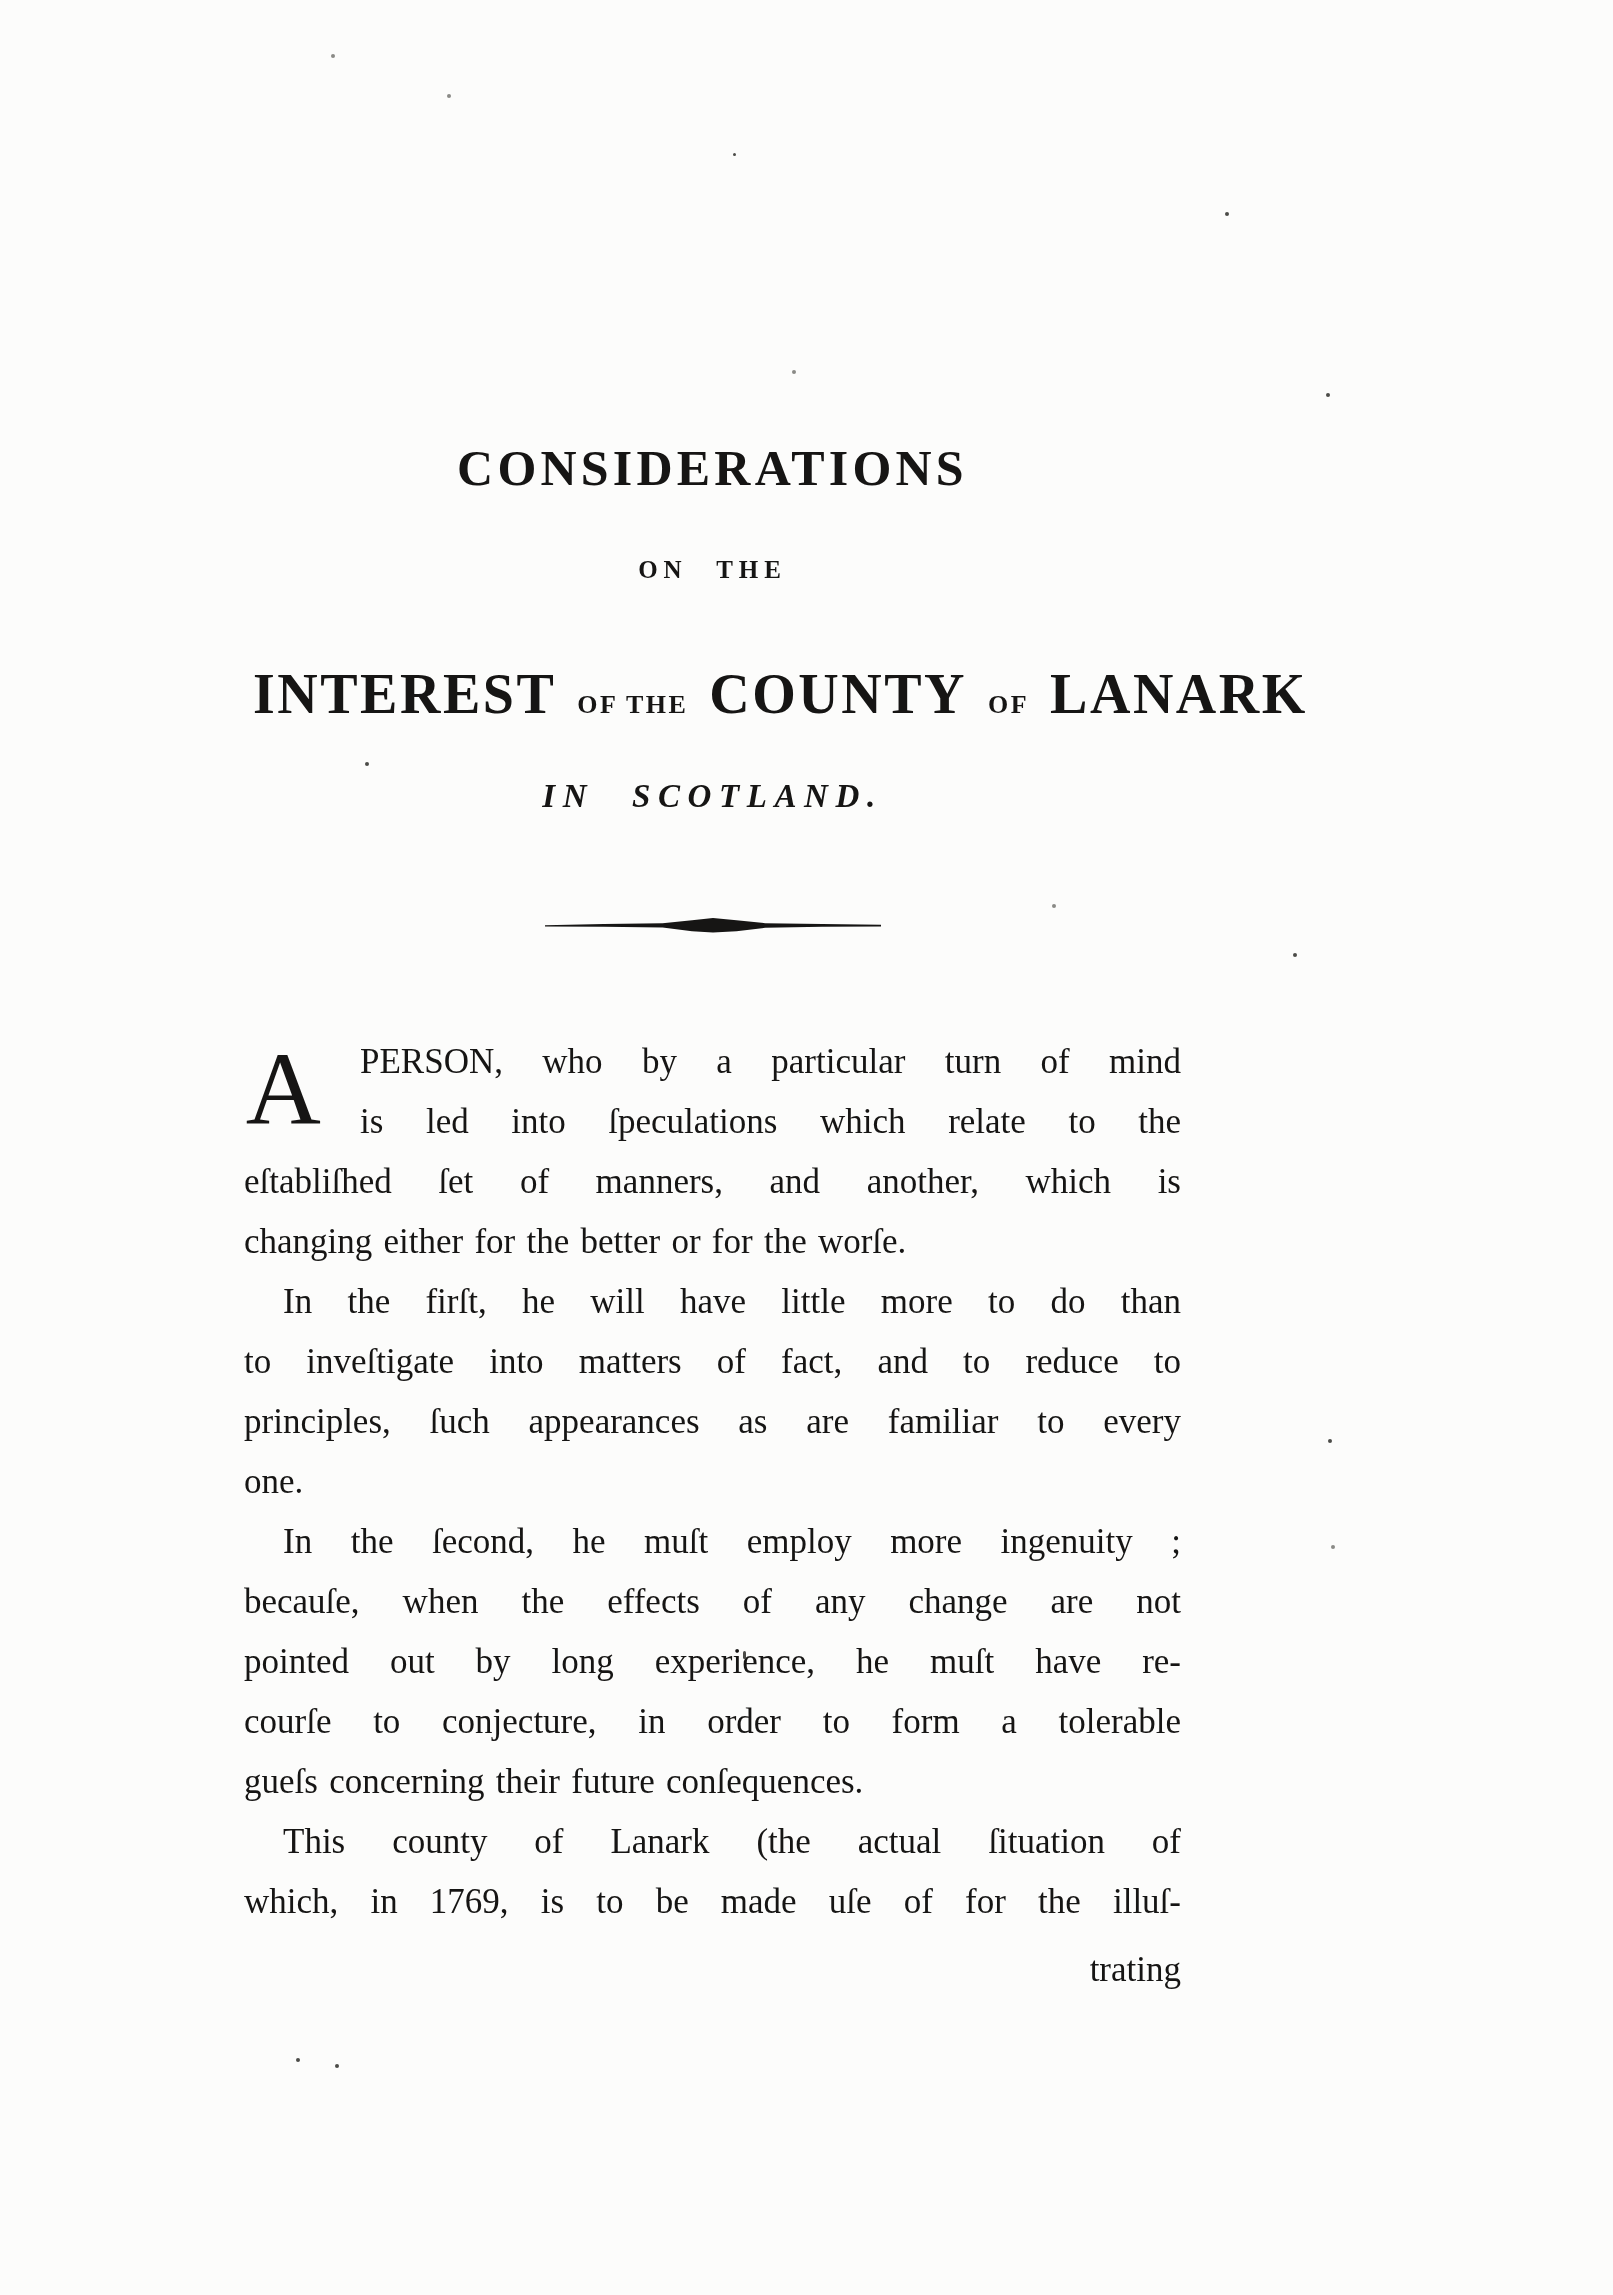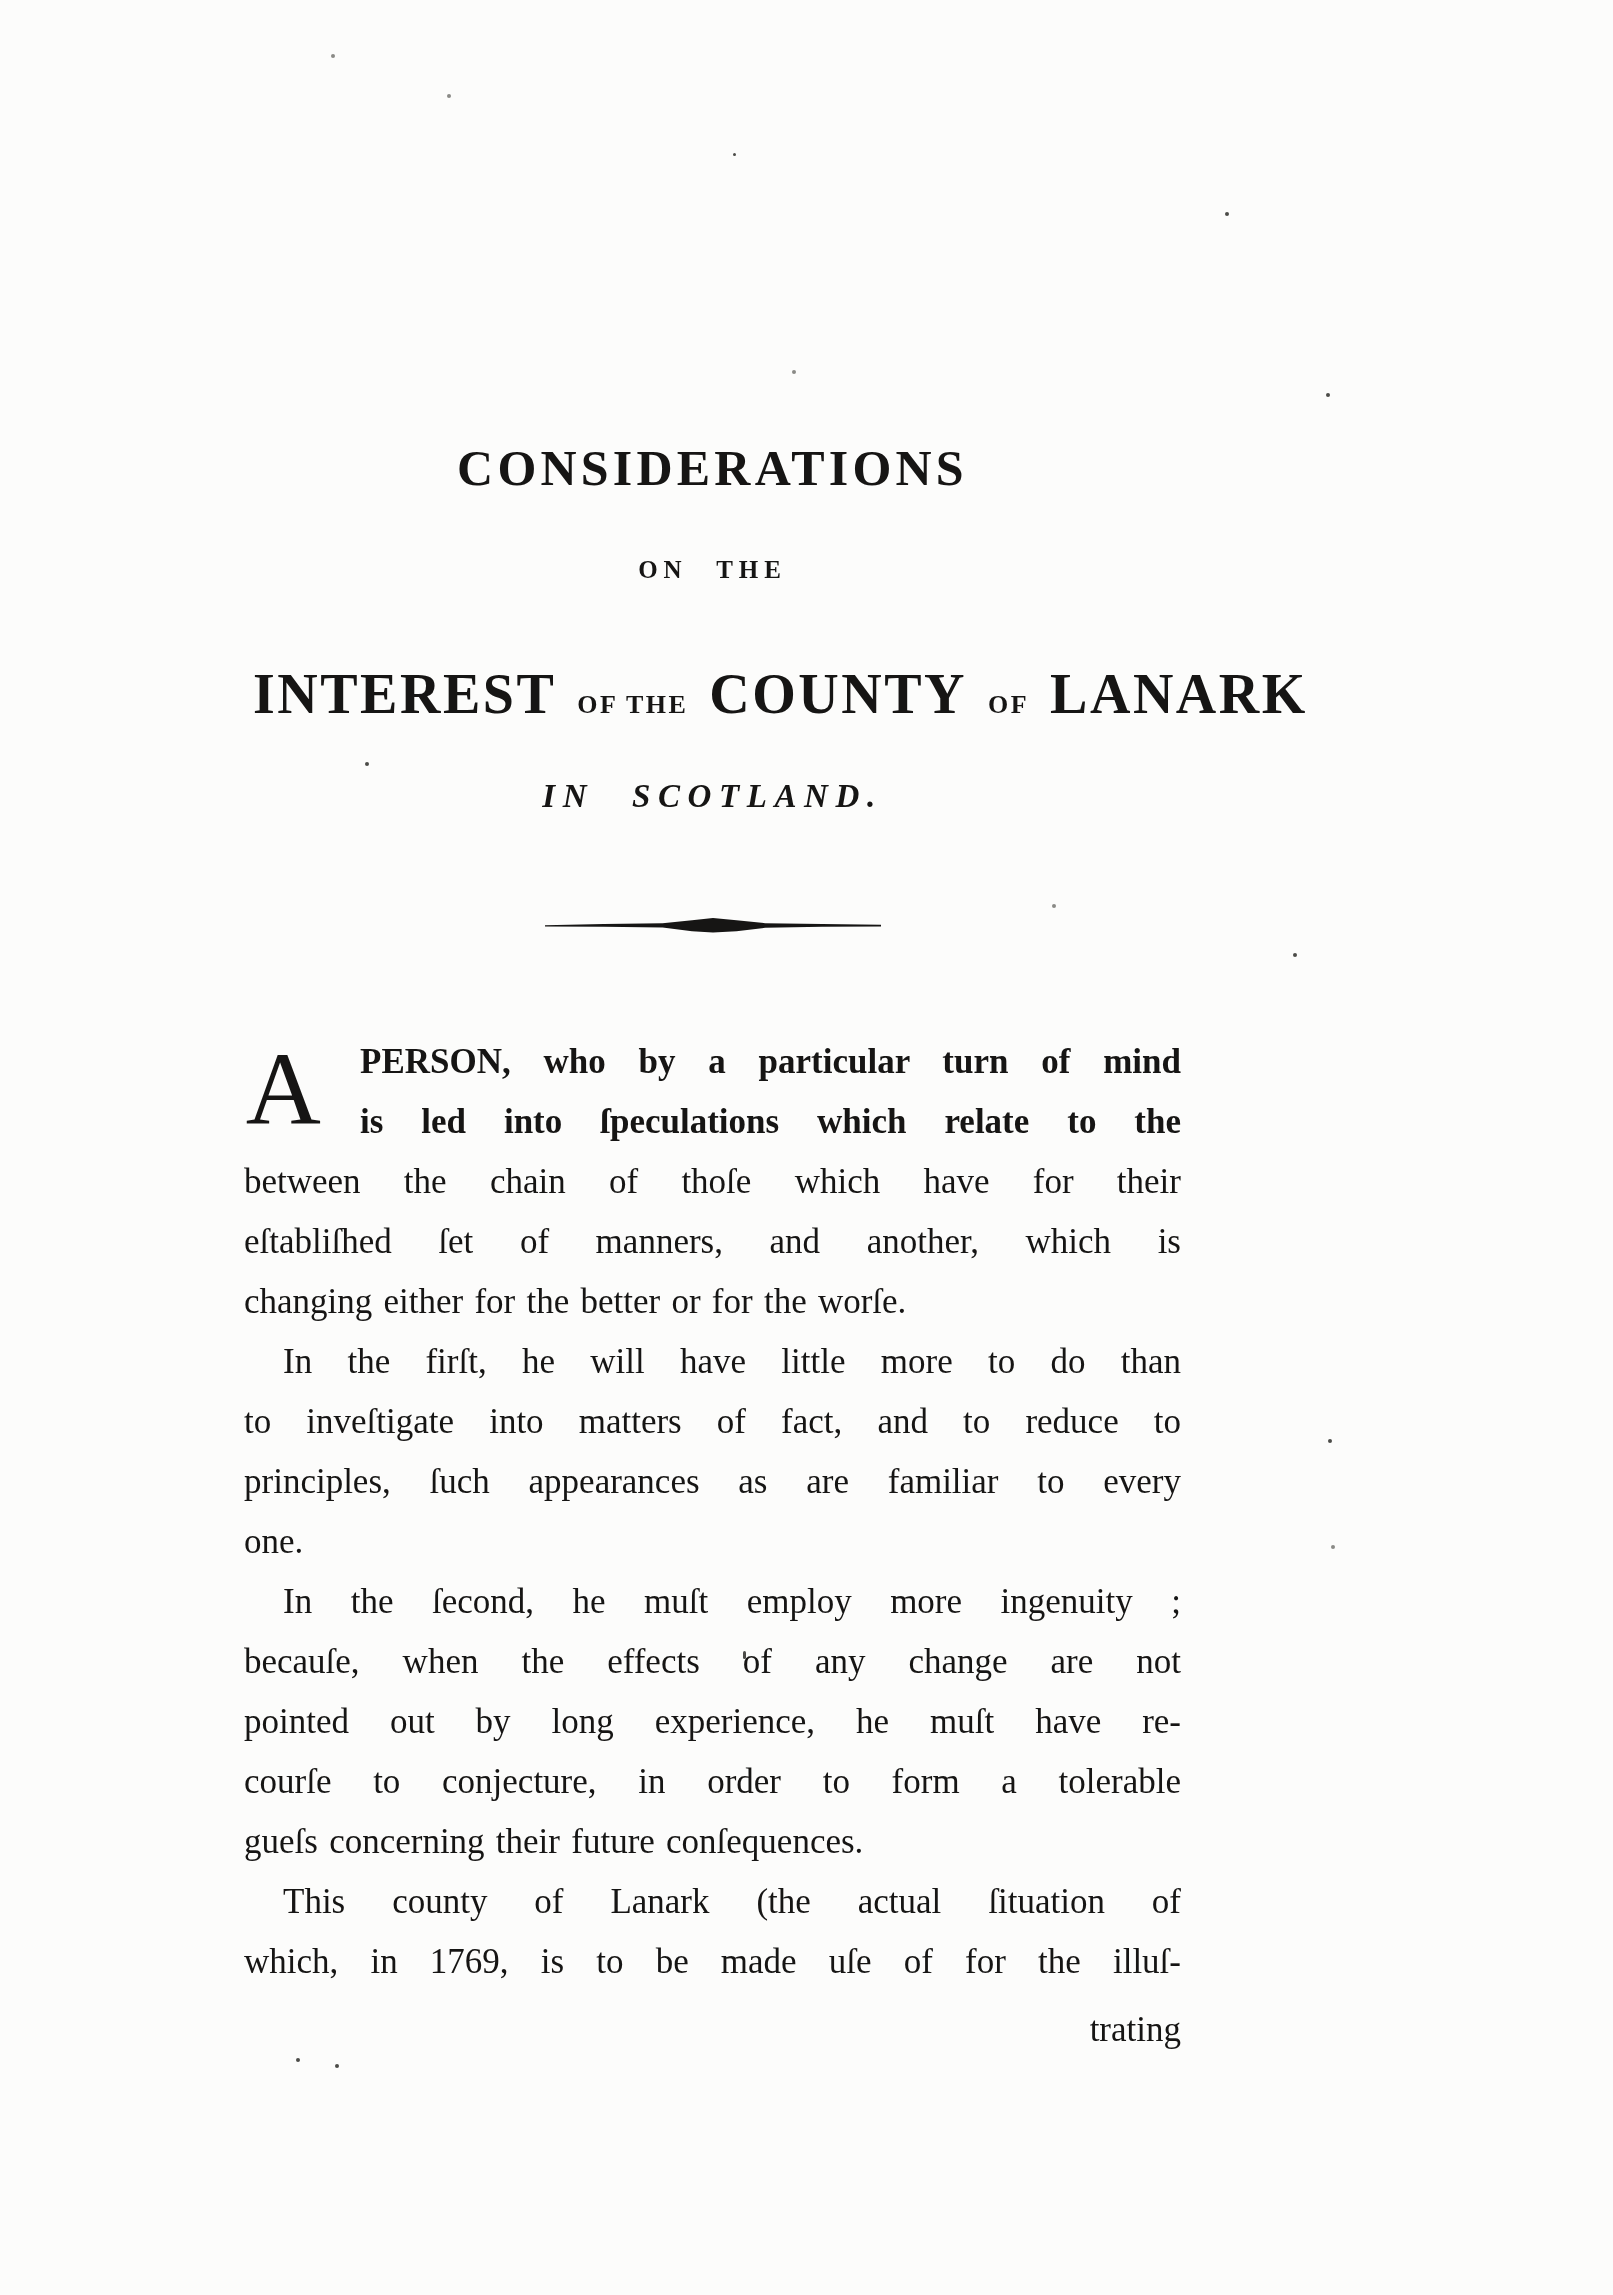--- a/index.html
+++ b/index.html
@@ -48,21 +48,21 @@
 
   .body-block { top: 1032px; font-size: 35px; }
   .bline {
     position: relative;
     height: 60px;
     line-height: 60px;
     white-space: nowrap;
     word-spacing: 2.5px;
   }
   .j { text-align: justify; text-align-last: justify; white-space: normal; }
-  .dc-indent { padding-left: 116px; font-weight: bold; }
+  .dc-indent { padding-left: 116px; }
   .p-indent { padding-left: 39px; }
   .dropcap {
     position: absolute;
     top: 5px;
     left: 1.7px;
     font-size: 104px;
     line-height: 1;
     font-weight: normal;
   }
   .catchline { text-align: right; height: 60px; line-height: 60px; margin-top: 8.4px; }
@@ -100,21 +100,20 @@
     <svg width="336" height="18.5" viewBox="0 0 400 22">
       <path d="M0,11 L70,9.5 L140,8.5 L175,5 L200,2.5 L228,5 L262,8.5 L330,9.6 L400,10.5 L400,12.5 L330,12.8 L262,14 L228,18 L200,19.5 L175,18 L140,13.8 L70,12.8 L0,12.6 Z" fill="#161514"></path>
     </svg>
   </div>
 
   <div class="col body-block">
     <span class="dropcap">A</span>
 
     <div class="bline j dc-indent">PERSON, who by a particular turn of mind</div>
     <div class="bline j dc-indent">is led into ſpeculations which relate to the</div>
-    <div class="bline j">between the chain of thoſe which have for their</div>
     <div class="bline j">eſtabliſhed ſet of manners, and another, which is</div>
     <div class="bline">changing either for the better or for the worſe.</div>
     <div class="bline j p-indent">In the firſt, he will have little more to do than</div>
     <div class="bline j">to inveſtigate into matters of fact, and to reduce to</div>
     <div class="bline j">principles, ſuch appearances as are familiar to every</div>
     <div class="bline">one.</div>
     <div class="bline j p-indent">In the ſecond, he muſt employ more ingenuity ;</div>
     <div class="bline j">becauſe, when the effects of any change are not</div>
     <div class="bline j">pointed out by long experience, he muſt have re-</div>
     <div class="bline j">courſe to conjecture, in order to form a tolerable</div>

